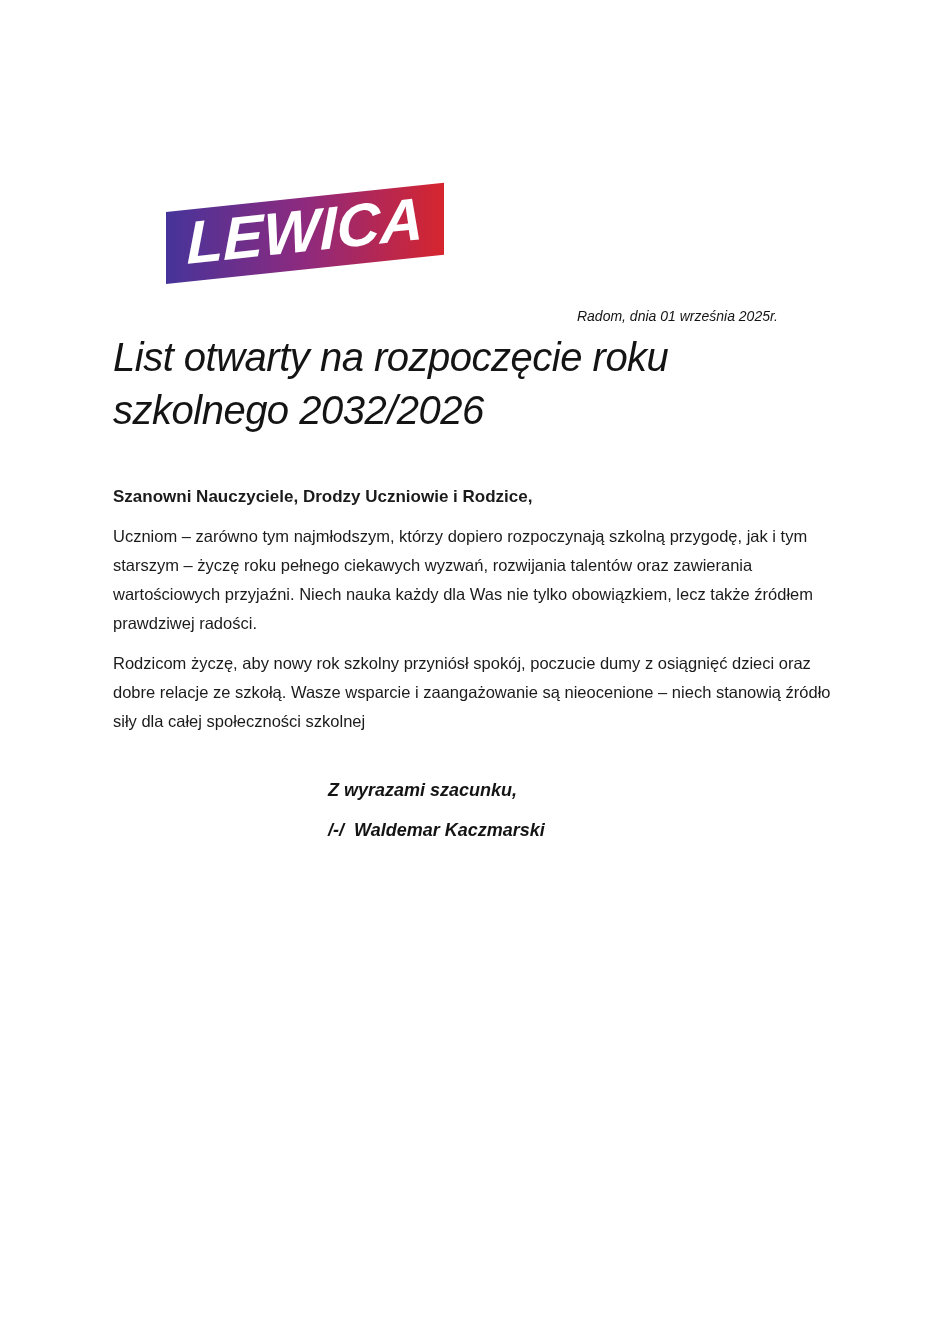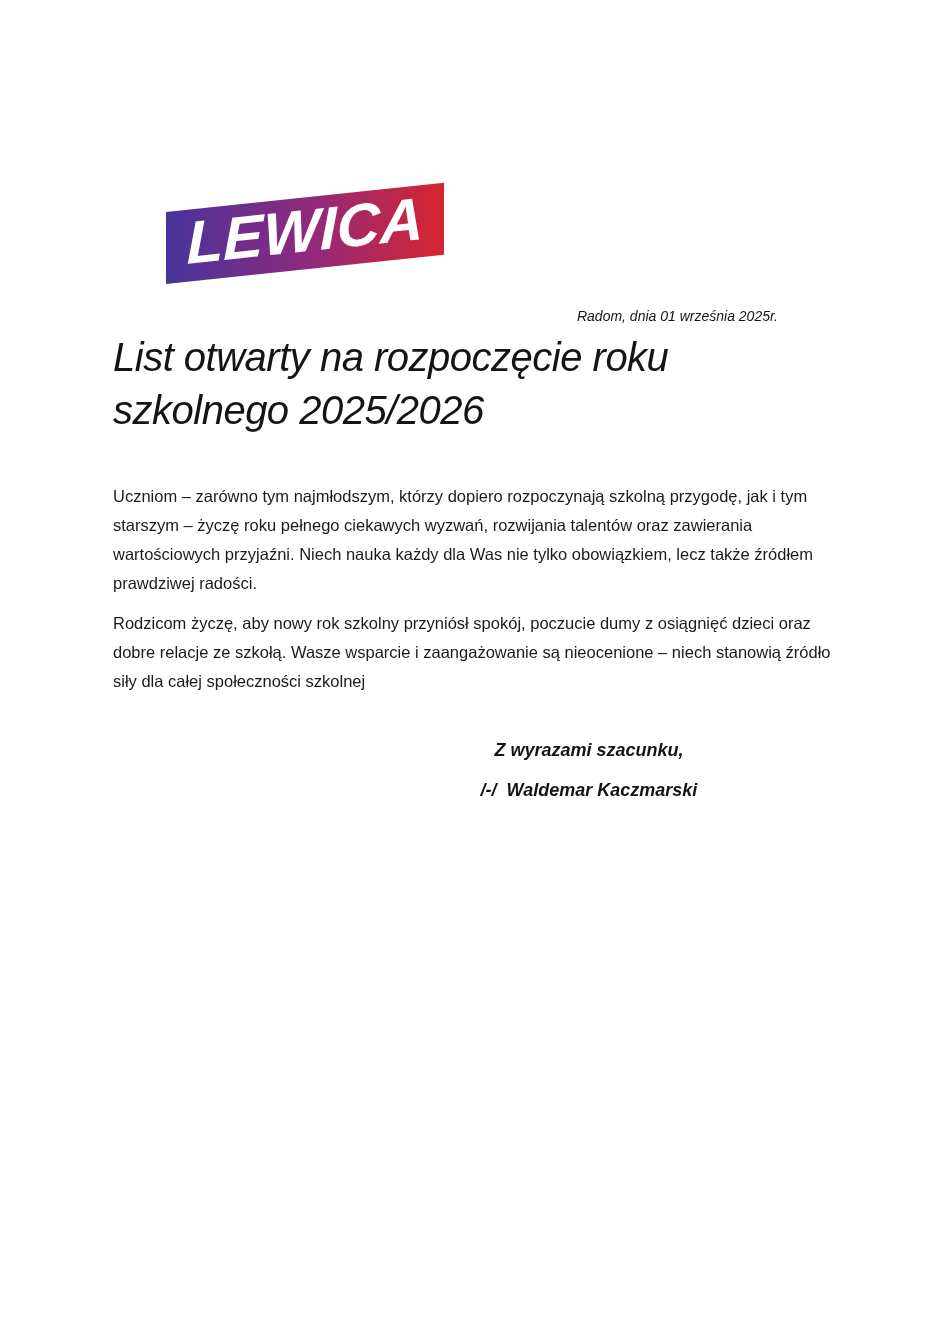--- a/index.html
+++ b/index.html
@@ -75,21 +75,20 @@
   }
   .letter-body p { margin: 0 0 11px 0; }
   .salutation {
     font-weight: 700;
     font-size: 17px;
   }
   
   .signature-block {
     margin-top: 45px;
     margin-left: 215px;
-    text-align: center;
     font-style: italic;
     font-weight: 700;
     font-size: 18px;
     color: #141414;
   }
   .signature-block p {
     margin: 0 0 21px 0;
     line-height: 19px;
     white-space: pre;
   }
@@ -98,24 +97,25 @@
 <body>
 
 <div class="page">
 
   <div class="logo-banner">
     <span class="logo-text">LEWICA</span>
   </div>
 
   <div class="dateline">Radom, dnia 01 września 2025r.</div>
 
-  <h1 class="letter-title">List otwarty na rozpoczęcie roku szkolnego 2025/2026</h1>
+  <h1 class="letter-title">List otwarty na rozpoczęcie roku szkolnego 2032/2026</h1>
 
   <div class="letter-body">
 
+    <p class="salutation">Szanowni Nauczyciele, Drodzy Uczniowie i Rodzice,</p>
 
 
 
     <p>Uczniom – zarówno tym najmłodszym, którzy dopiero rozpoczynają szkolną przygodę, jak i tym starszym – życzę roku pełnego ciekawych wyzwań, rozwijania talentów oraz zawierania wartościowych przyjaźni. Niech nauka każdy dla Was nie tylko obowiązkiem, lecz także źródłem prawdziwej radości.</p>
 
     <p>Rodzicom życzę, aby nowy rok szkolny przyniósł spokój, poczucie dumy z osiągnięć dzieci oraz dobre relacje ze szkołą. Wasze wsparcie i zaangażowanie są nieocenione – niech stanowią źródło siły dla całej społeczności szkolnej</p>
 
 
     <div class="signature-block">
       <p>Z wyrazami szacunku,</p>

